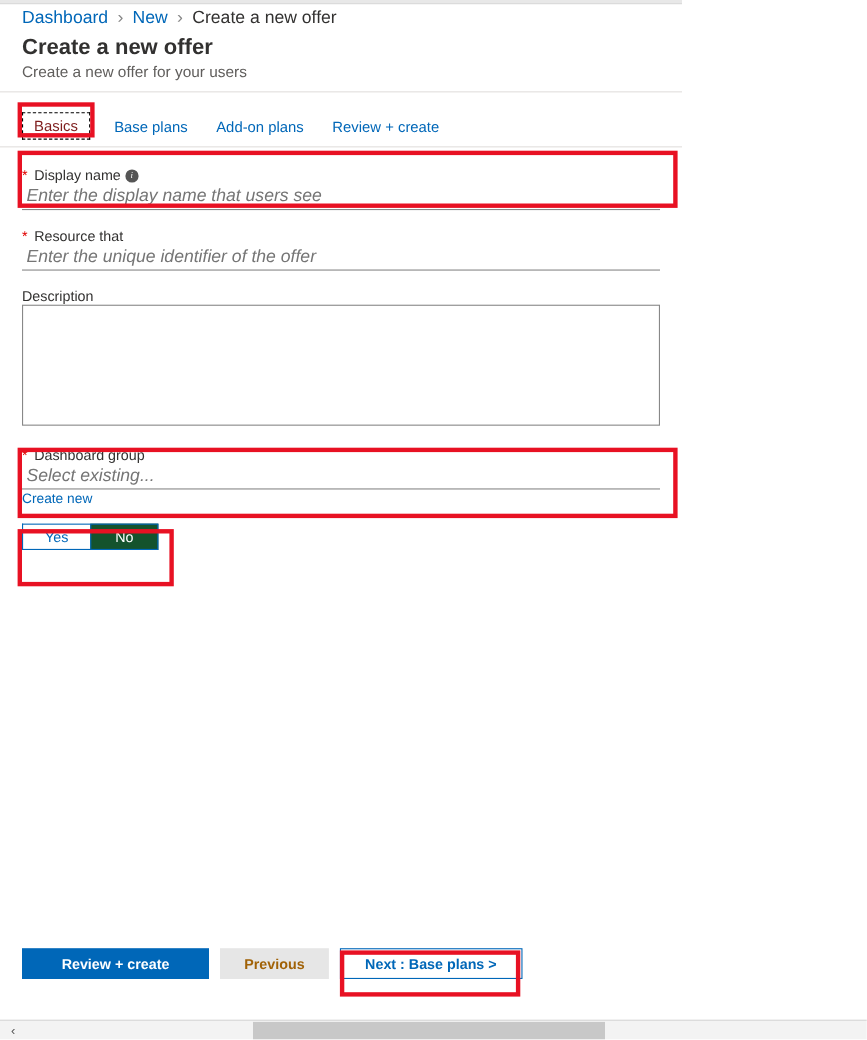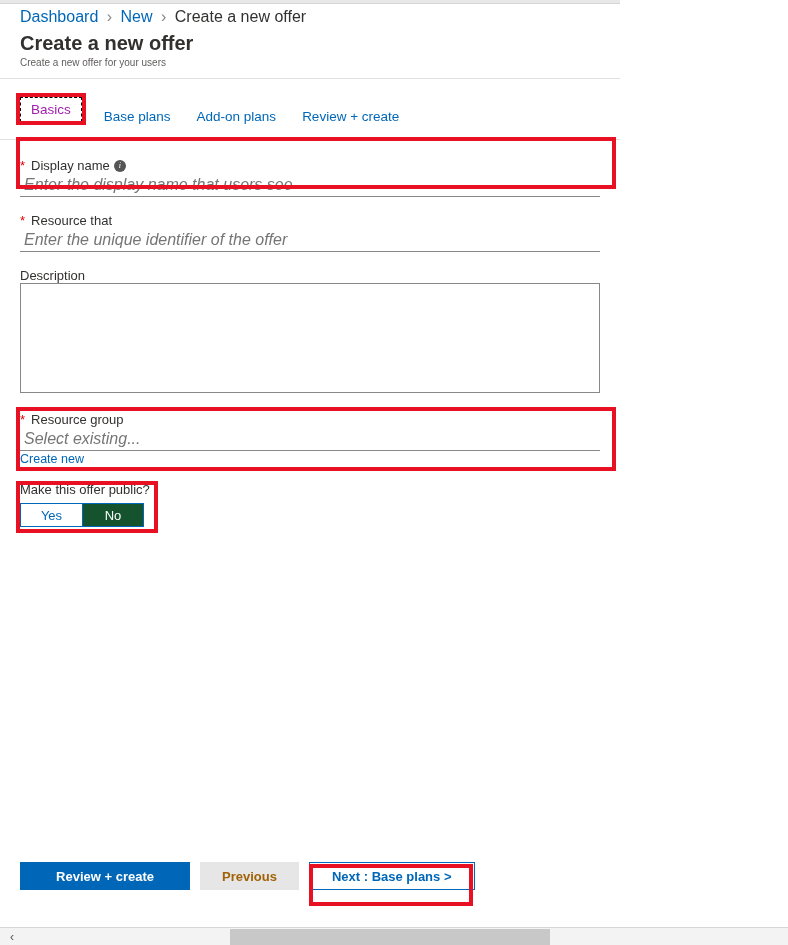--- a/index.html
+++ b/index.html
@@ -30,40 +30,40 @@
     font-size: 16px;
     color: #323130;
   }
   .breadcrumb a { color: #0067b8; text-decoration: none; }
   .breadcrumb .sep { color: #888; margin: 0 4px; }
   .header {
     padding: 4px 20px 10px 20px;
     border-bottom: 1px solid #e1dfdd;
   }
   .header h1 { font-size: 20px; font-weight: 600; }
-  .header .sub { font-size: 10px; color: #605e5c; margin-top: 2px; }
+  .header .sub { font-size: 14px; color: #605e5c; margin-top: 2px; }
 
   .tabs {
     display: flex;
     align-items: center;
     padding: 18px 20px 0 20px;
     border-bottom: 1px solid #e1dfdd;
     gap: 18px;
   }
   .tab {
     color: #0067b8;
     font-size: 13.5px;
     padding: 6px 4px 10px 4px;
     cursor: pointer;
   }
   .tab.active {
-    color: #a21caf;
+    color: #7f1d1d;
     border: 1px dashed #000;
     padding: 4px 10px;
-    margin-bottom: 17px;
+    margin-bottom: 6px;
   }
   
   .hl { border: 4px solid #e81123; position: absolute; pointer-events: none; }
 
   .form {
     padding: 18px 20px 0 20px;
   }
   .field { margin-bottom: 16px; position: relative; }
   .label { font-size: 13px; color: #323130; display: flex; align-items: center; gap: 4px; }
   .req { color: #e00000; margin-right: 2px; }
@@ -167,30 +167,27 @@
     <div class="field">
       <div class="label">
         <span>Description</span>
       </div>
       <textarea class="textarea" style=""></textarea>
     </div>
 
     <div class="field">
       <div class="label">
         <span class="req">*</span>
-        <span>Resource group</span>
+        <span>Dashboard group</span>
       </div>
       <input class="text-input" type="text" placeholder="Select existing..." style="">
       <a class="link-small">Create new</a>
     </div>
 
     <div class="field">
-      <div class="label">
-        <span>Make this offer public?</span>
-      </div>
       <div class="toggle-row">
         <div class="toggle-btn toggle-yes">Yes</div>
         <div class="toggle-btn toggle-no">No</div>
       </div>
     </div>
 
   </div>
 
   <div class="footer">
     <button class="btn btn-primary">Review + create</button>

